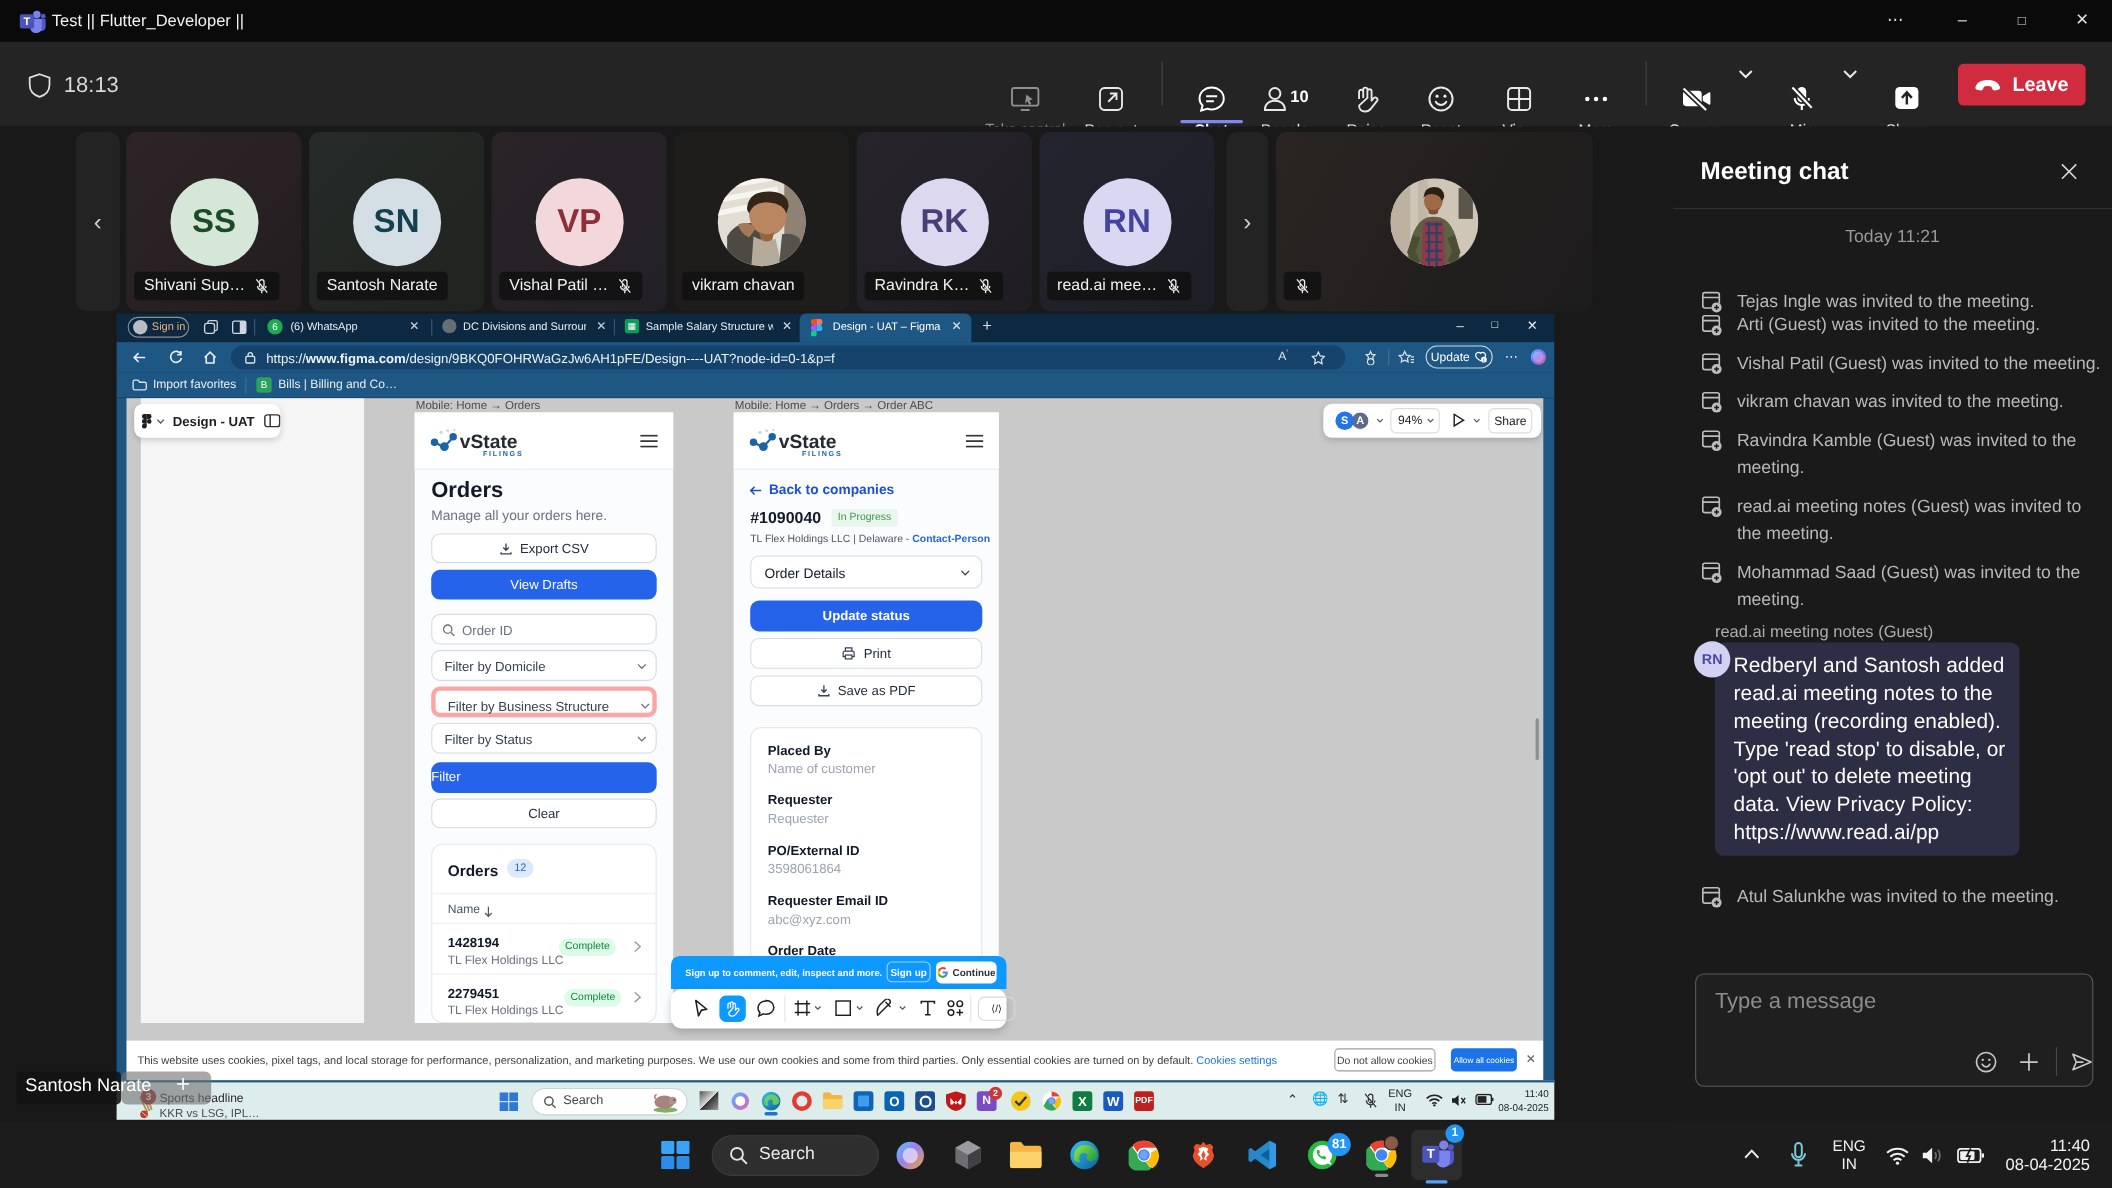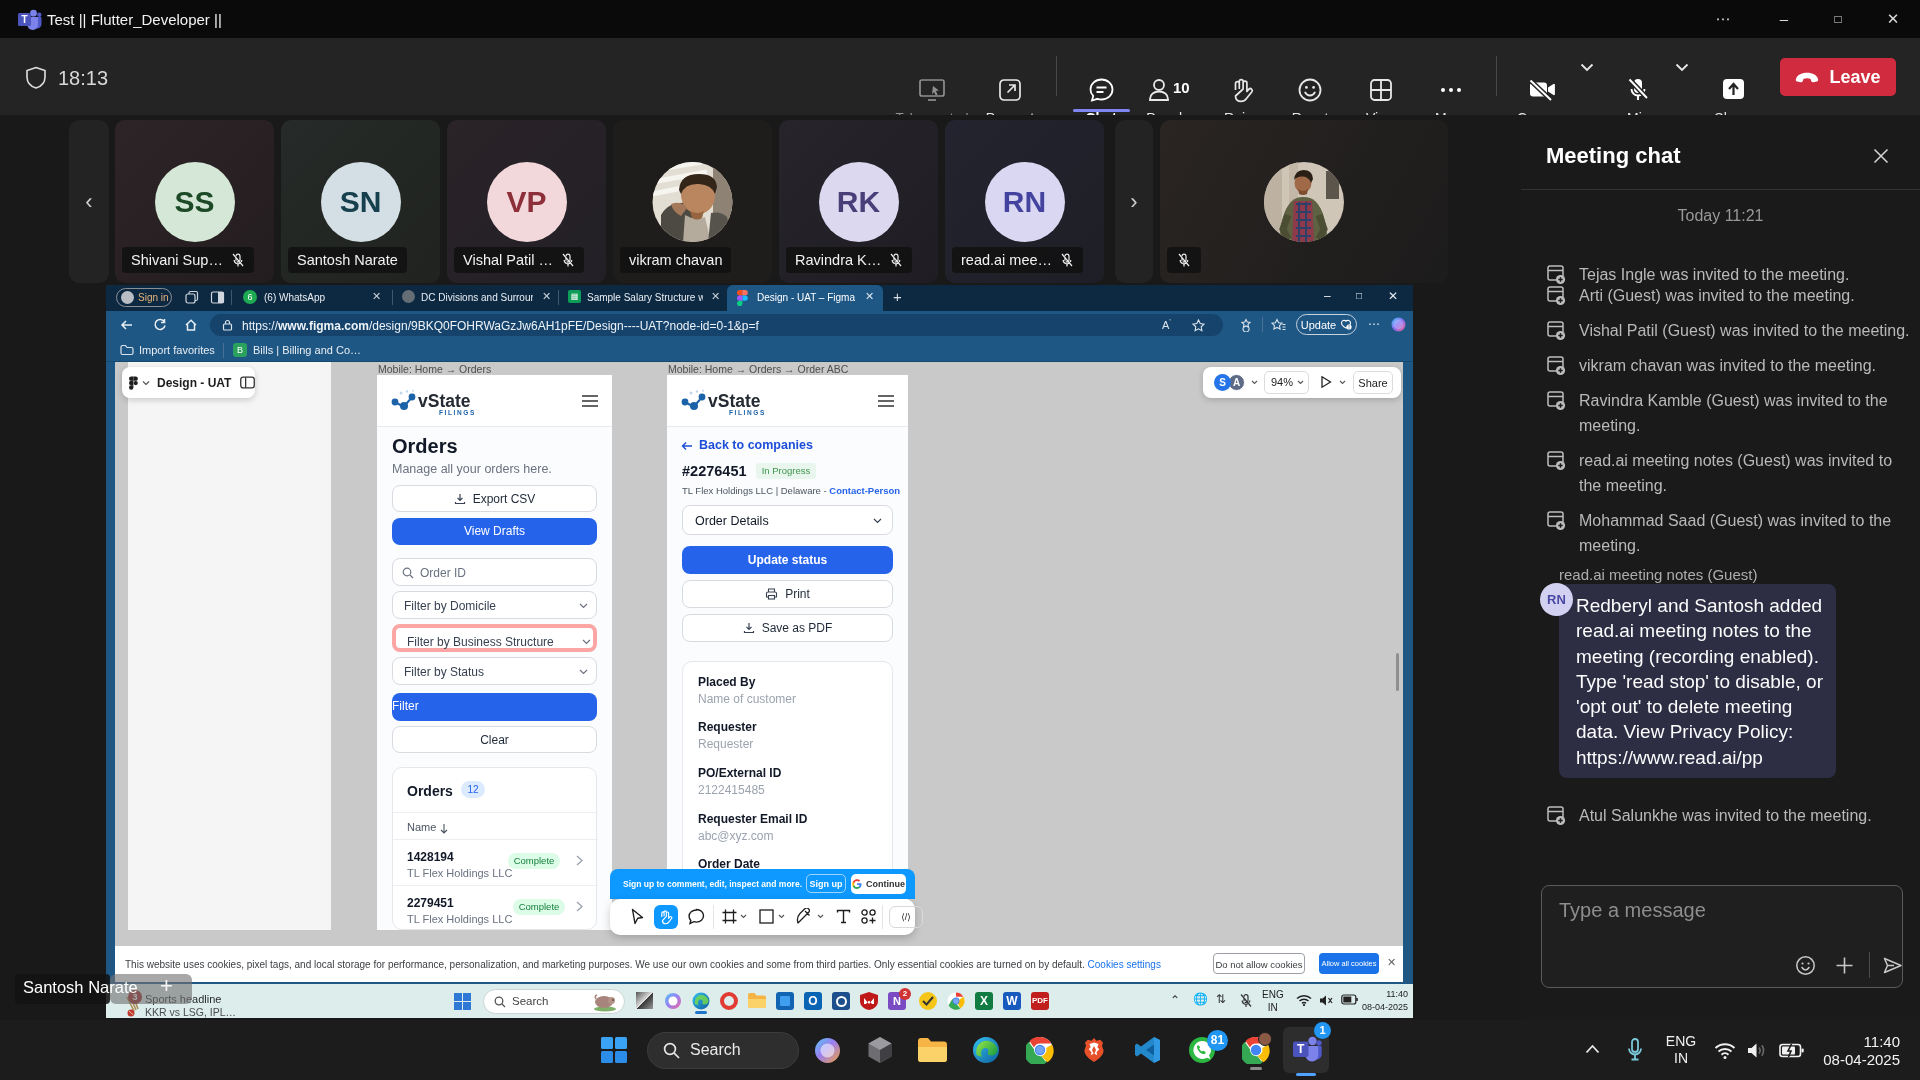--- a/index.html
+++ b/index.html
@@ -504,21 +504,21 @@
             <text x="27" y="19" font-size="17.5" font-weight="bold" fill="#252b33" font-family="Liberation Sans">vState</text>
             <text x="48" y="26.5" font-size="6.5" font-weight="bold" fill="#1b62a8" letter-spacing="1.6" font-family="Liberation Sans">FILINGS</text>
           </svg>
           <svg class="abs" style="left:211px;top:20px" width="16" height="12" viewBox="0 0 16 12">
               <path d="M0 1 H16 M0 6 H16 M0 11 H16" stroke="#333" stroke-width="1.5"></path>
             </svg>
           <svg class="abs" style="left:14px;top:66px" width="12" height="10" viewBox="0 0 12 10">
               <path d="M11 5 H1.5 M5 1.5 L1.5 5 L5 8.5" fill="none" stroke="#1d4ed8" stroke-width="1.4"></path>
             </svg>
           <span class="abs" style="left:32px;top:63px;font-size:12.5px;font-weight:bold;color:#1d4ed8;">Back to companies</span>
-          <span class="abs" style="left:15px;top:88px;font-size:14.5px;font-weight:bold;color:#111827;">#2276451</span>
+          <span class="abs" style="left:15px;top:88px;font-size:14.5px;font-weight:bold;color:#111827;">#1090040</span>
           <div class="abs" style="left:89px;top:88px;width:60px;height:16px;background:#e8f6ee;border-radius:3px;text-align:center;line-height:16px;font-size:9.5px;color:#41934c;">In Progress</div>
           <span class="abs" style="left:15px;top:110px;font-size:9.5px;color:#4b5563;white-space:nowrap;">TL Flex Holdings LLC | Delaware - <span style="color:#2563eb;font-weight:bold;">Contact-Person</span></span>
           <div class="abs" style="left:15px;top:130px;width:211px;height:30px;background:#fff;border:1px solid #d7dbe0;border-radius:8px;">
             <span class="abs" style="left:12px;top:8px;font-size:12.5px;color:#111827;">Order Details</span>
             <svg class="abs" style="left:190px;top:12px" width="9" height="6" viewBox="0 0 9 6">
                 <path d="M1 1 l3.5 3.5 L8 1" fill="none" stroke="#374151" stroke-width="1.2"></path>
               </svg>
           </div>
           <div class="abs" style="left:15px;top:171px;width:211px;height:28px;background:#2563eb;border-radius:8px;text-align:center;line-height:28px;font-size:12px;font-weight:bold;color:#fff;">Update status</div>
           <div class="abs" style="left:15px;top:205px;width:211px;height:28px;background:#fff;border:1px solid #d7dbe0;border-radius:8px;display:flex;align-items:center;justify-content:center;gap:7px;">
@@ -533,21 +533,21 @@
                 <path d="M6 1 v6 M3.5 4.8 L6 7.3 L8.5 4.8 M1.5 9 V10.5 H10.5 V9" fill="none" stroke="#374151" stroke-width="1.2"></path>
               </svg>
             <span style="font-size:12px;color:#1f2937;">Save as PDF</span>
           </div>
           <div class="abs" style="left:15px;top:286px;width:211px;height:269px;background:#fff;border:1px solid #e5e7eb;border-radius:10px;">
             <span class="abs" style="left:15px;top:13px;font-size:12px;font-weight:bold;color:#111827;">Placed By</span>
             <span class="abs" style="left:15px;top:30px;font-size:12px;color:#9ca3af;">Name of customer</span>
             <span class="abs" style="left:15px;top:58px;font-size:12px;font-weight:bold;color:#111827;">Requester</span>
             <span class="abs" style="left:15px;top:75px;font-size:12px;color:#9ca3af;">Requester</span>
             <span class="abs" style="left:15px;top:104px;font-size:12px;font-weight:bold;color:#111827;">PO/External ID</span>
-            <span class="abs" style="left:15px;top:121px;font-size:12px;color:#9ca3af;">2122415485</span>
+            <span class="abs" style="left:15px;top:121px;font-size:12px;color:#9ca3af;">3598061864</span>
             <span class="abs" style="left:15px;top:150px;font-size:12px;font-weight:bold;color:#111827;">Requester Email ID</span>
             <span class="abs" style="left:15px;top:167px;font-size:12px;color:#9ca3af;">abc@xyz.com</span>
             <span class="abs" style="left:15px;top:195px;font-size:12px;font-weight:bold;color:#111827;">Order Date</span>
           </div>
         </div>
 
         <div class="abs" style="left:1281px;top:291px;width:3px;height:38px;background:#8f8f8f;border-radius:2px;"></div>
 
         <div class="abs" style="left:495px;top:507px;width:305px;height:30px;background:#0d99ff;border-radius:8px 8px 0 0;z-index:5;">
           <span class="abs" style="left:13px;top:10px;font-size:8.5px;font-weight:bold;color:#fff;white-space:nowrap;">Sign up to comment, edit, inspect and more.</span>

